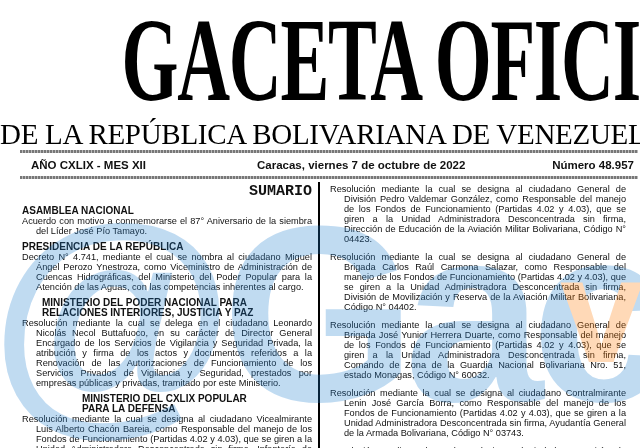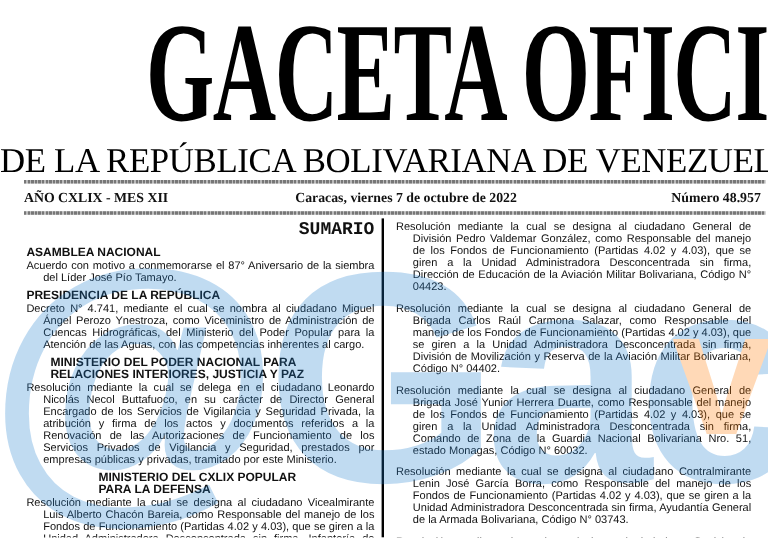--- a/index.html
+++ b/index.html
@@ -20,22 +20,22 @@
       font-family: "Liberation Serif", serif; font-size: 29px; line-height: 32px;
       color: #000; white-space: nowrap; letter-spacing: -0.3px;
     }
     .rule {
       position: absolute; left: 20px; width: 618px; height: 3px;
       background: repeating-linear-gradient(90deg, #777 0 2px, #bbb 2px 3px);
     }
     .rule.r1 { top: 150px; }
     .rule.r2 { top: 176px; }
     .info {
-      position: absolute; top: 159px; font-family: Liberation Serif, serif;
-      font-weight: bold; font-size: 11.5px; color: #111; white-space: nowrap;
+      position: absolute; top: 159px; font-family: Liberation Sans, sans-serif;
+      font-weight: bold; font-size: 11.5px; color: #111; white-space: nowrap; margin-left: 11px;
     }
     .info.left { left: 20px; }
     .info.center { left: 246px; }
     .info.right { right: 6px; }
     .col {
       position: absolute; top: 184px; font-size: 9.2px; line-height: 10px;
       color: #111;
     }
     .col.left { left: 22px; width: 290px; }
     .col.right { left: 330px; width: 296px; }

